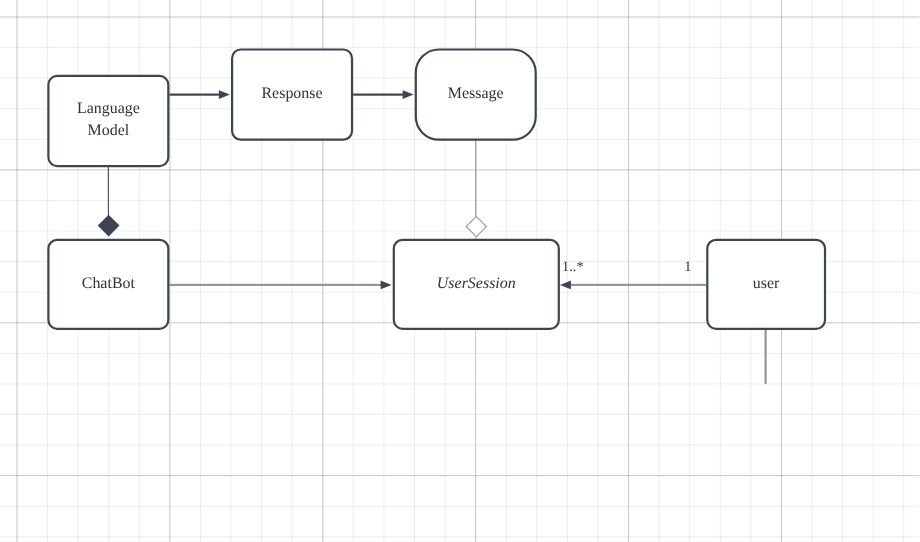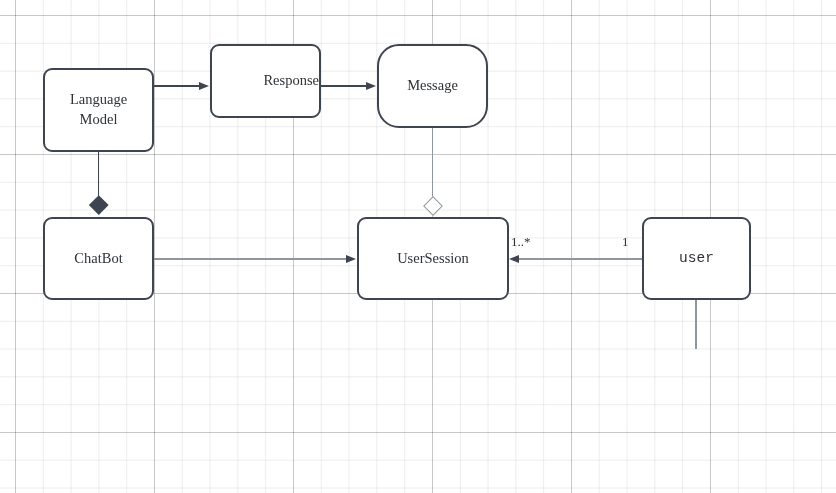--- a/index.html
+++ b/index.html
@@ -82,37 +82,37 @@
 </style>
 </head>
 <body>
 
 <div class="canvas">
 
   <div class="node" style="left:43px;top:44px;width:111px;height:84px;margin-top:24px;">
     <span class="lbl">Language Model</span>
   </div>
 
-  <div class="node" style="left:210px;top:44px;width:111px;height:74px;justify-content:flex-end;">
+  <div class="node" style="left:210px;top:44px;width:111px;height:84px;">
     <span class="lbl">Response</span>
   </div>
 
   <div class="node" style="left:377px;top:44px;width:111px;height:84px;border-radius:22px;">
     <span class="lbl">Message</span>
   </div>
 
   <div class="node" style="left:43px;top:217px;width:111px;height:83px;">
     <span class="lbl">ChatBot</span>
   </div>
 
-  <div class="node" style="left:357px;top:217px;width:152px;height:83px;">
+  <div class="node" style="left:357px;top:217px;width:152px;height:83px;font-style:italic;">
     <span class="lbl">UserSession</span>
   </div>
 
-  <div class="node" style="left:642px;top:217px;width:109px;height:83px;font-family:Liberation Mono, monospace;">
+  <div class="node" style="left:642px;top:217px;width:109px;height:83px;">
     <span class="lbl">user</span>
   </div>
 
 
   <div>
     <div class="edge-h dark" style="left:154px;top:85.2px;width:47px;"></div>
     <div class="arrow-right" style="left:199px;top:81.5px;"></div>
   </div>
 
   <div>

